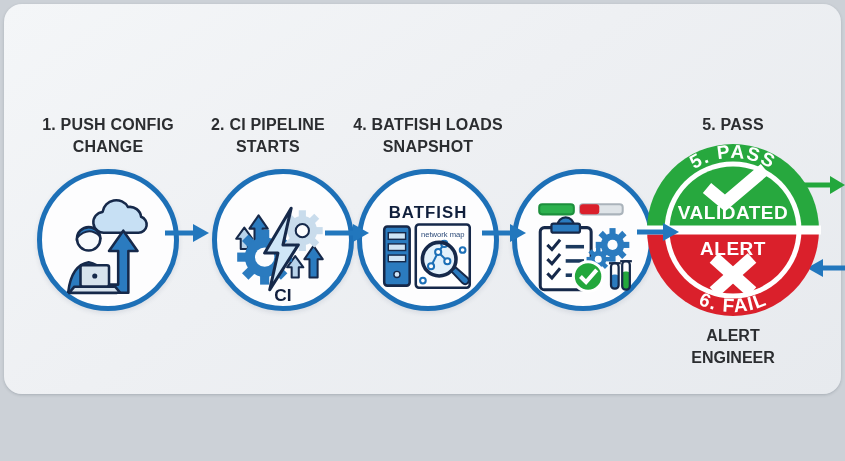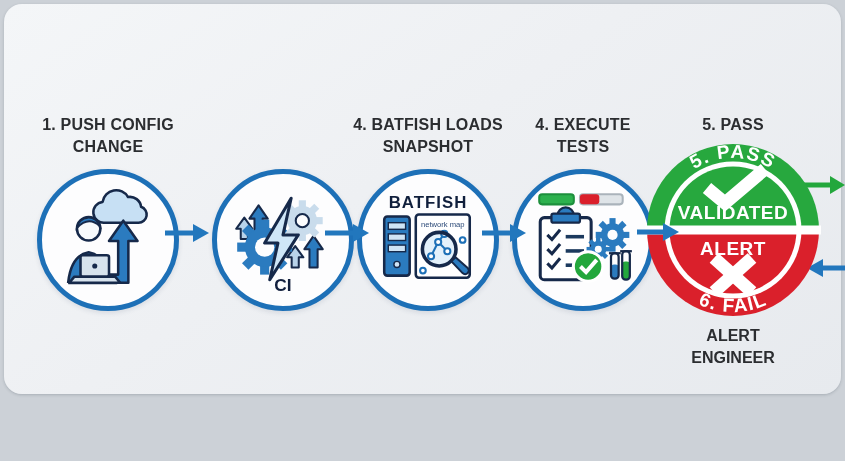--- a/index.html
+++ b/index.html
@@ -5,41 +5,41 @@
   html,body{margin:0;padding:0;}
   body{background:#ccd1d7;font-family:"Liberation Sans",sans-serif;}
   .stage{position:relative;width:845px;height:399px;overflow:hidden;background:#ccd1d7;text-decoration:underline;}
   .card{position:absolute;left:4px;top:4px;right:4px;bottom:5px;border-radius:18px;
         background:linear-gradient(145deg,#f4f6f8 0%,#eef0f3 45%,#e7eaee 100%);
         box-shadow:0 1px 3px rgba(60,70,85,.25);}
   .abs{position:absolute;}
   .step-label{position:absolute;width:180px;text-align:center;white-space:pre-line;
         font-size:16px;font-weight:700;line-height:22px;color:#2b2d30;letter-spacing:.2px;}
   .circle{position:absolute;width:132px;height:132px;border:5px solid #1d70b7;border-radius:50%;
-        background:#fdfdfe;display:flex;align-items:center;justify-content:center;
+        background:#fdfdfe;display:flex;align-items:flex-end;justify-content:center;
         box-shadow:0 2px 5px rgba(40,60,90,.12);}
   .conn{position:absolute;z-index:3;}
   .gauge{position:absolute;z-index:2;}
   .exit-arrow{position:absolute;z-index:1;}
   svg text{font-family:"Liberation Sans",sans-serif;}
   .footer-label{position:absolute;width:180px;text-align:center;white-space:pre-line;
         font-size:16px;font-weight:700;line-height:22px;color:#2b2d30;}
 </style>
 </head>
 <body>
 
 <div class="stage">
   <div class="card"></div>
 
   <div class="step-label abs" style="left:18px;top:114px">1. PUSH CONFIG
 CHANGE</div>
+  <div class="step-label abs" style="left:178px;top:114px">2. CI PIPELINE
+STARTS</div>
   <div class="step-label abs" style="left:338px;top:114px">4. BATFISH LOADS
 SNAPSHOT</div>
-  <div class="step-label abs" style="left:493px;top:114px">4. EXECUTE
-TESTS</div>
   <div class="step-label abs" style="left:643px;top:114px">5. PASS</div>
 
   <div class="circle" style="left:37px;top:169px">
     <svg width="112" height="112" viewBox="0 0 110 110">
       <path d="M52 38 h33 a8 8 0 0 0 2.5 -15.6 a11 11 0 0 0 -12.8 -9.6 a13.5 13.5 0 0 0 -25 4.8 a9.5 9.5 0 0 0 2.3 20.4 z" fill="#c7e0f4" stroke="#16294a" stroke-width="2.5" stroke-linejoin="round"></path>
       <path d="M75 97 H52 v-8 H65 V56 h-9 L70 36 l14 20 h-9 v41 z" fill="#2b7bbf" stroke="#16294a" stroke-width="2.5" stroke-linejoin="round"></path>
       <path d="M16 97 H64" stroke="#16294a" stroke-width="3"></path>
       <path d="M16 96 q3 -26 20 -29 q17 3 20 29 z" fill="#2b7bbf" stroke="#16294a" stroke-width="2.5"></path>
       <circle cx="36" cy="44" r="11.5" fill="#f7fafc" stroke="#16294a" stroke-width="2.5"></circle>
       <path d="M24.5 43 A11.5 11.5 0 0 1 47 41.5 Q36 31 24.5 43 Z" fill="#2b7bbf" stroke="#16294a" stroke-width="2"></path>

